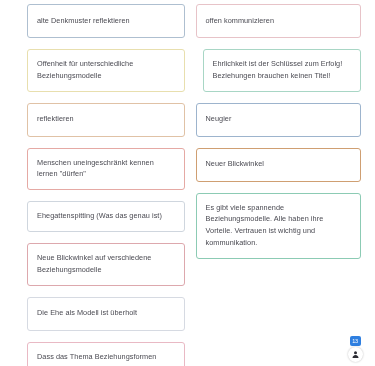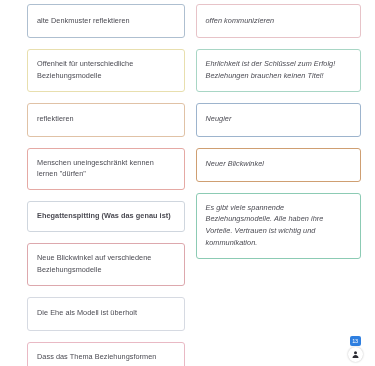--- a/index.html
+++ b/index.html
@@ -44,21 +44,21 @@
     line-height: 1.62;
     color: #4a4a52;
     letter-spacing: 0.05px;
     word-wrap: break-word;
   }
 
   .card.tall1 { min-height: 34px; display: flex; align-items: center; }
 
   
   .column.left  .card { margin-bottom: 11px; }
-  .column.right .card { margin-bottom: 11px; font-style: italic; }
+  .column.right .card { margin-bottom: 11px; }
 
   .presence {
     position: absolute;
     right: 9px;
     bottom: 4px;
     width: 22px;
     height: 26px;
     display: flex;
     flex-direction: column;
     align-items: center;
@@ -100,39 +100,39 @@
     </div>
     <div class="card" id="L1" style="border-color: rgb(232, 223, 174);">
       <span>Offenheit für unterschiedliche Beziehungsmodelle</span>
     </div>
     <div class="card tall1" id="L2" style="border-color: rgb(224, 194, 166);">
       <span>reflektieren</span>
     </div>
     <div class="card" id="L3" style="border-color: rgb(229, 169, 164);">
       <span>Menschen uneingeschränkt kennen lernen "dürfen"</span>
     </div>
-    <div class="card" id="L4" style="border-color: rgb(207, 214, 222); font-weight: bold;">
+    <div class="card" id="L4" style="border-color: rgb(207, 214, 222);">
       <span>Ehegattenspitting (Was das genau ist)</span>
     </div>
     <div class="card" id="L5" style="border-color: rgb(221, 168, 173);">
       <span>Neue Blickwinkel auf verschiedene Beziehungsmodelle</span>
     </div>
     <div class="card tall1" id="L6" style="border-color: rgb(214, 218, 226); align-items: center;">
       <span>Die Ehe als Modell ist überholt</span>
     </div>
     <div class="card" id="L7" style="border-color: rgb(233, 185, 196);">
       <span>Dass das Thema Beziehungsformen definitiv größer und vielfältiger ist als ich dachte.</span>
     </div>
   </div>
 
   <div class="column right">
     <div class="card tall1" id="R0" style="border-color: rgb(231, 195, 200);">
       <span>offen kommunizieren</span>
     </div>
-    <div class="card" id="R1" style="border-color: rgb(168, 214, 197);">
+    <div class="card" id="R1" style="border-color: rgb(168, 214, 197); margin-left: 7px;">
       <span>Ehrlichkeit ist der Schlüssel zum Erfolg! Beziehungen brauchen keinen Titel!</span>
     </div>
     <div class="card tall1" id="R2" style="border-color: rgb(157, 180, 205);">
       <span>Neugier</span>
     </div>
     <div class="card tall1" id="R4" style="border-color: rgb(207, 159, 114);">
       <span>Neuer Blickwinkel</span>
     </div>
     <div class="card" id="R5" style="border-color: rgb(140, 203, 180);">
       <span>Es gibt viele spannende Beziehungsmodelle. Alle haben ihre Vorteile. Vertrauen ist wichtig und kommunikation.</span>

